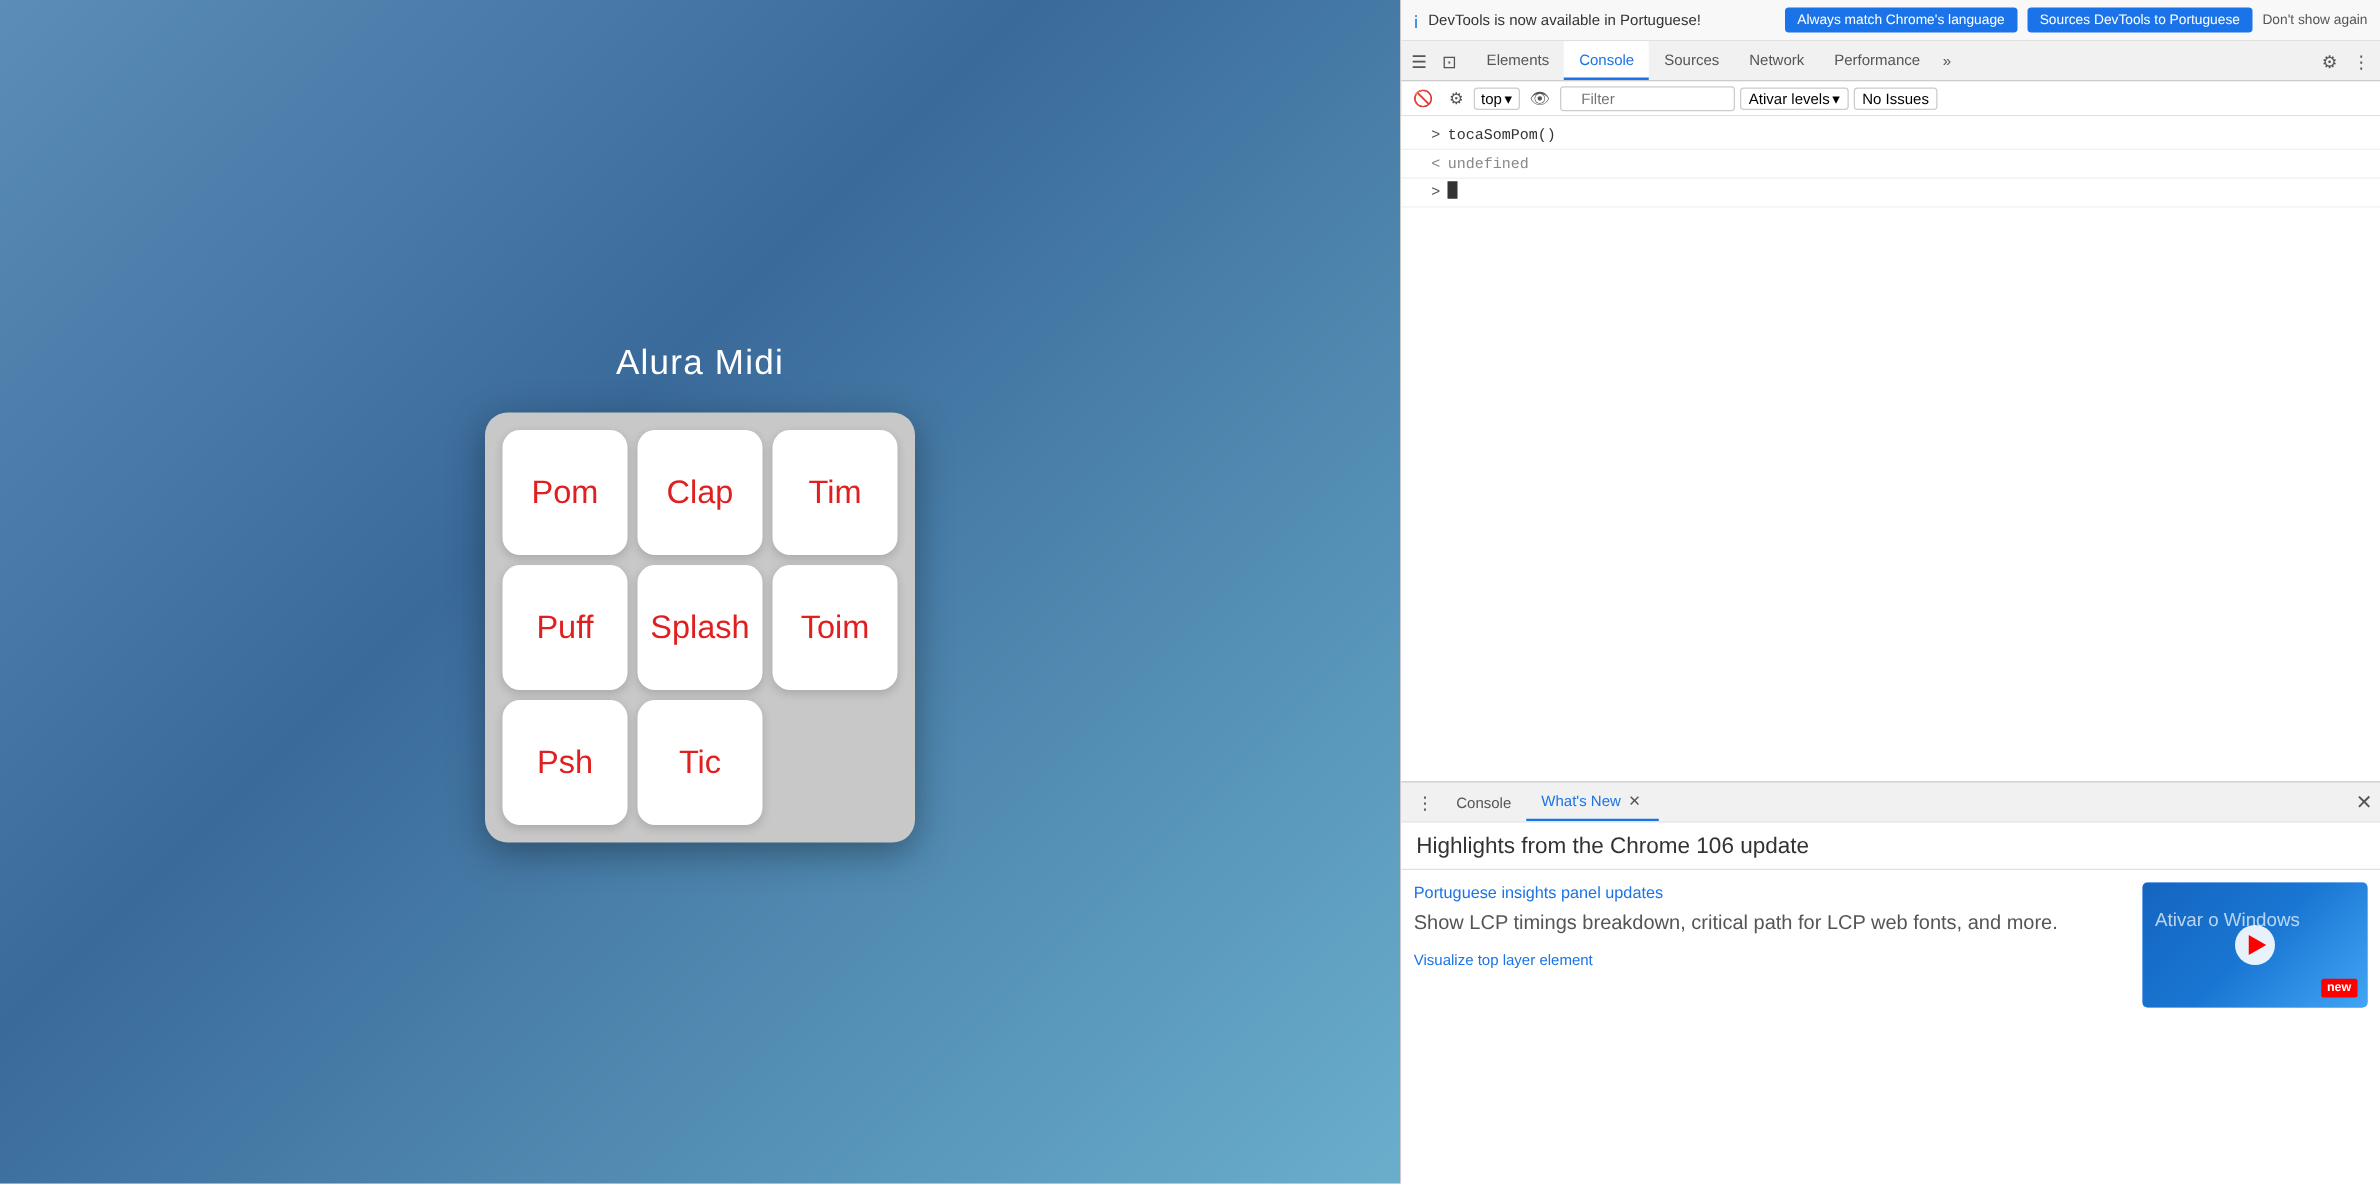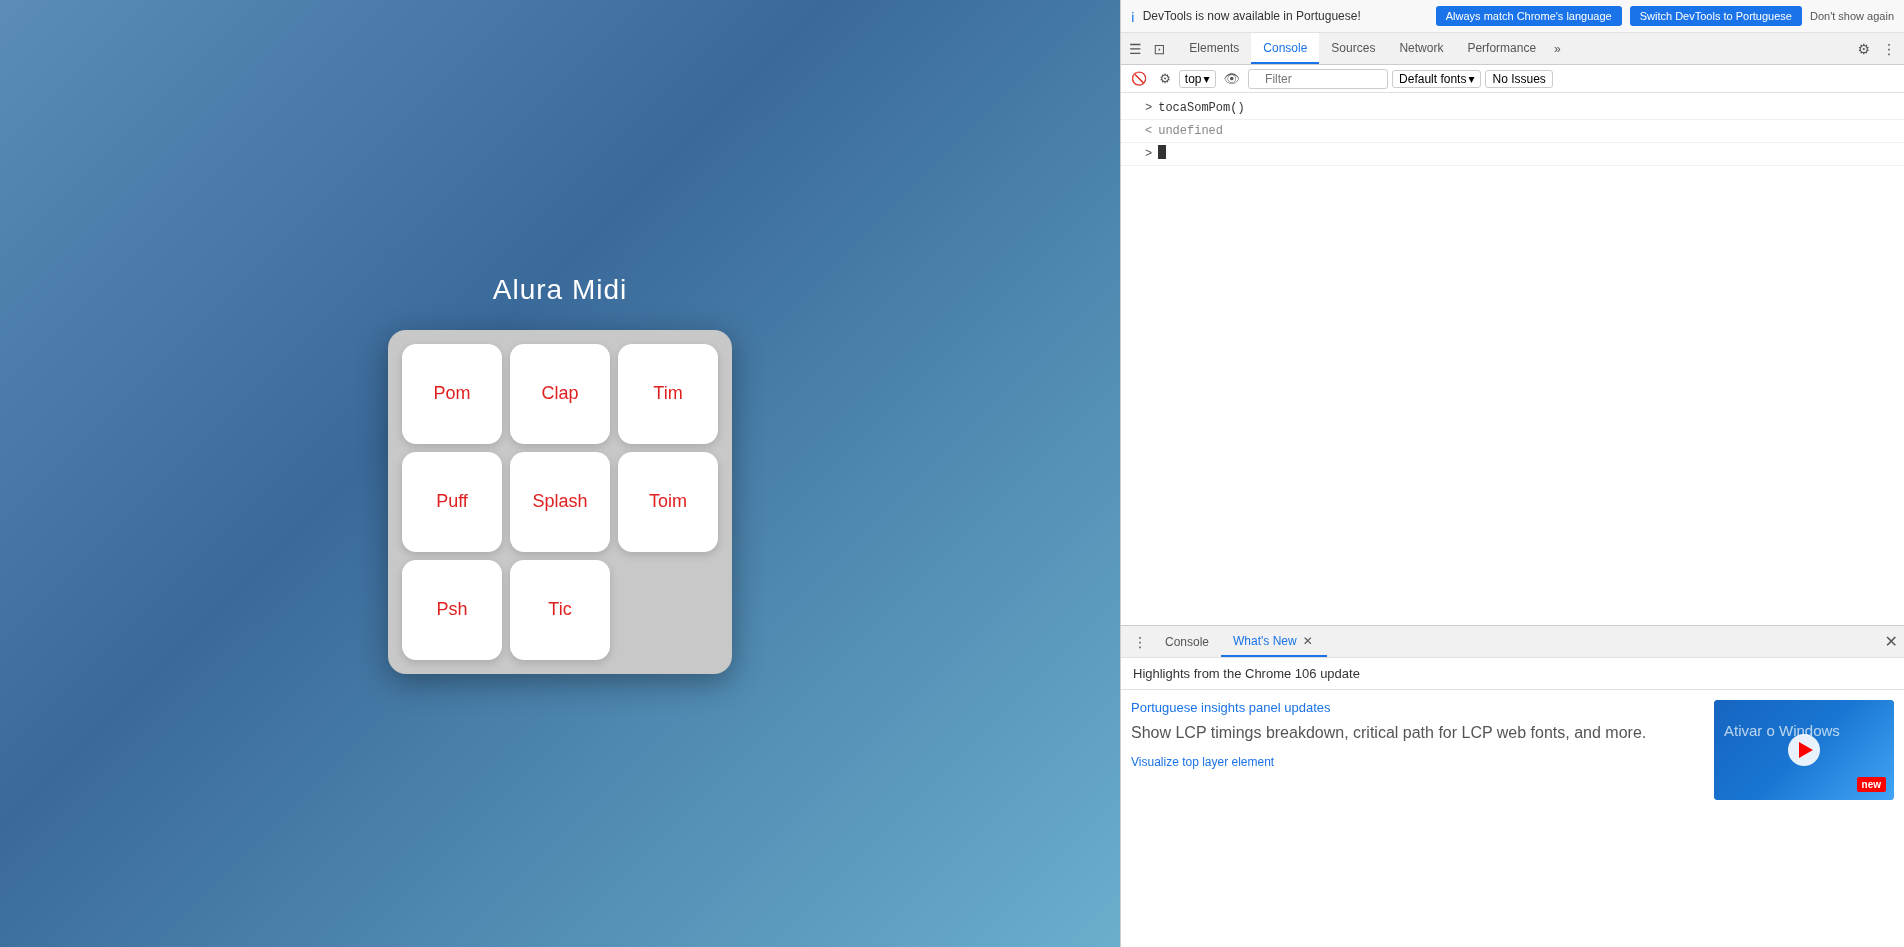--- a/index.html
+++ b/index.html
@@ -39,21 +39,21 @@
     }
 
     .midi-btn {
       background: white;
       border-radius: 14px;
       border: none;
       cursor: pointer;
       display: flex;
       align-items: center;
       justify-content: center;
-      font-size: 18px;
+      font-size: 26px;
       font-weight: 500;
       color: #e02020;
       box-shadow: 0 3px 8px rgba(0,0,0,0.15);
       transition: background 0.1s;
     }
 
     
     #devtools-panel {
       width: 784px;
       height: 947px;
@@ -343,21 +343,21 @@
     #whats-new-panel {
       height: 290px;
       background: white;
       border-top: 1px solid #e0e0e0;
       overflow-y: auto;
       flex-shrink: 0;
     }
 
     #whats-new-header {
       padding: 8px 12px;
-      font-size: 13px;
+      font-size: 18px;
       font-weight: 500;
       color: #333;
       border-bottom: 1px solid #e0e0e0;
     }
 
     #whats-new-content {
       padding: 10px;
       display: flex;
       gap: 10px;
     }
@@ -473,21 +473,21 @@
       </div>
   </div>
 </div>
 
 <div id="devtools-panel">
 
   <div id="devtools-infobar">
     <span class="info-icon">ℹ</span>
     <span class="info-text">DevTools is now available in Portuguese!</span>
     <button class="btn-match">Always match Chrome's language</button>
-    <button class="btn-switch">Switch DevTools to Portuguese</button>
+    <button class="btn-switch">Sources DevTools to Portuguese</button>
     <button class="btn-dont-show">Don't show again</button>
   </div>
 
   <div id="devtools-tabs">
     <div class="devtools-tab-icons">
       <button class="tab-icon-btn" title="Inspect">☰</button>
       <button class="tab-icon-btn" title="Device">⊡</button>
     </div>
     <div class="devtools-tab">
       <span>Elements</span>
@@ -514,21 +514,21 @@
   <div id="console-toolbar">
     <button class="console-toolbar-btn" title="Clear">🚫</button>
     <button class="console-toolbar-btn" title="Settings">⚙</button>
     <div class="top-dropdown">
       <span>top</span>
       <span>▾</span>
     </div>
     <button class="console-toolbar-btn" title="Live expressions">👁</button>
     <input id="filter-input" type="text" placeholder="Filter" style="">
     <div class="default-levels-btn">
-      <span>Default fonts</span>
+      <span>Ativar levels</span>
       <span>▾</span>
     </div>
     <div class="no-issues-btn">
       <span>No Issues</span>
     </div>
   </div>
 
   <div id="console-output">
     <div class="console-line call">
       <span class="console-arrow right">&gt;</span>

